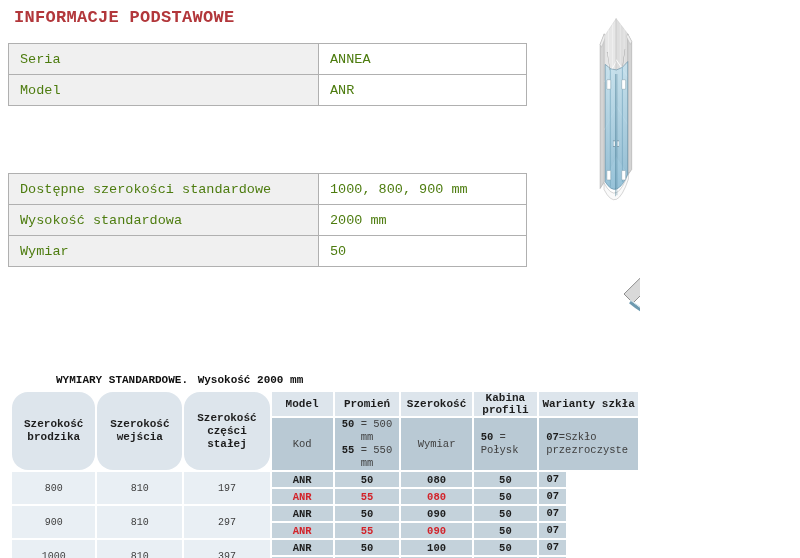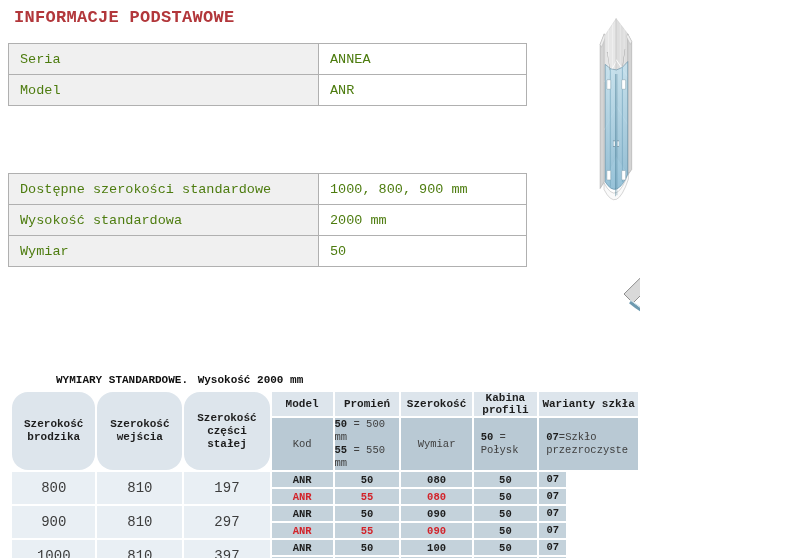--- a/index.html
+++ b/index.html
@@ -32,26 +32,26 @@
   .dim-table col.c1{width:90px}.dim-table col.c2{width:92px}.dim-table col.c3{width:93px}
   .dim-table col.c4{width:76px}.dim-table col.c5{width:75px}.dim-table col.c6{width:76px}
   .dim-table col.c7{width:73px}.dim-table col.c8{width:104px}
   .dim-table th,.dim-table td{padding:0;text-align:center;vertical-align:middle;
              font-size:10.5px;color:#1d1d1d;}
   .dim-table th.main{background:var(--dim-header-bg,#dde5ec);height:24px;font-weight:bold;font-size:11px;}
   .dim-table th.left-h{background:var(--dim-header-bg,#dde5ec);font-weight:bold;font-size:11px;
              line-height:13px;padding:0 6px;border-radius:16px;}
   .dim-table tr.sub td{background:var(--dim-subheader-bg,#b9c9d4);height:32px;font-weight:normal;color:#3f3f3f;}
   .dim-table tr.sub td.lg-left{text-align:left;padding-left:7px;line-height:13px;}
-  .dim-table tr.sub .lg-block{display:inline-block;text-align:left;line-height:13px;}
+  .dim-table tr.sub .lg-block{display:inline-block;text-align:center;line-height:13px;}
   .dim-table tr.sub b{color:#1d1d1d;}
   .dim-table b.red, .dim-table tr.hl td.r{color:var(--highlight-red,#d2232a);}
   .dim-table tbody td{background:var(--dim-data-bg,#c4d2db);height:15px;font-weight:bold;}
   .dim-table tbody td.left-d{background:var(--dim-left-data-bg,#e9eff4);font-weight:normal;
-             color:#3d3d3d;font-size:14px;}
+             color:#3d3d3d;font-size:10px;}
   .dim-table tbody td.wv{background:transparent;text-align:left;}
   .dim-table .wv-chip{display:inline-block;width:27px;height:15px;line-height:15px;text-align:center;
              background:var(--dim-data-bg,#c4d2db);font-weight:bold;}
 
   
   .drawing{position:absolute;}
   #draw-3d{left:595px;top:10px;}
   #draw-plan{left:608px;top:222px;}
 </style>
 </head>

